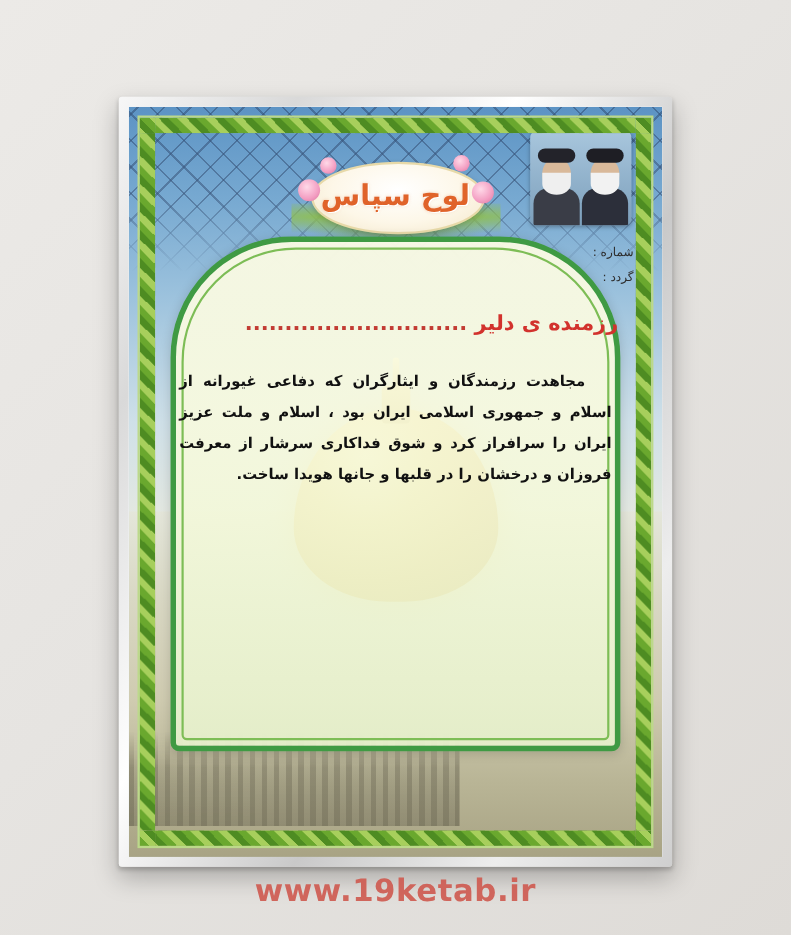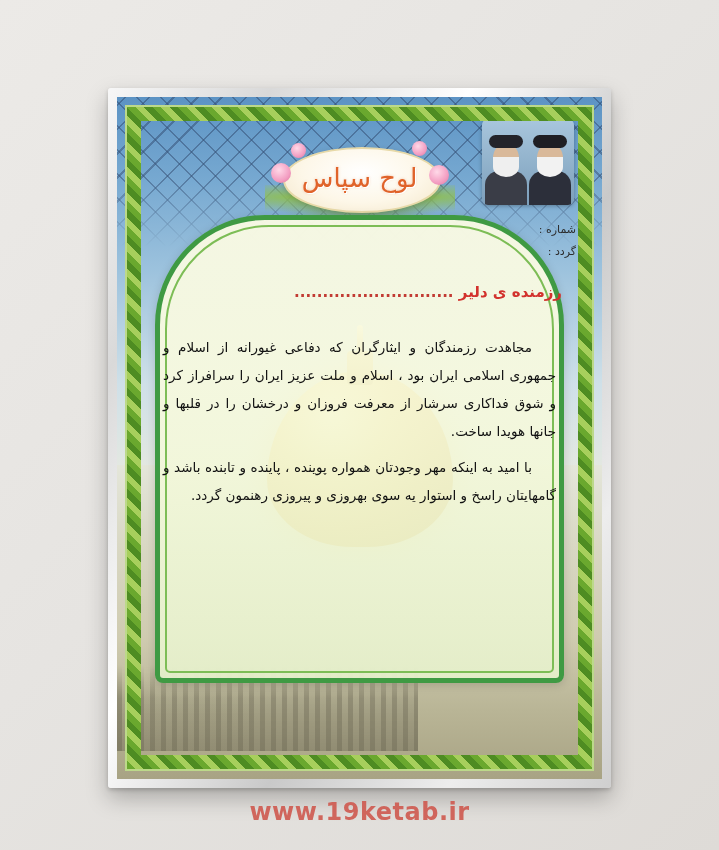--- a/index.html
+++ b/index.html
@@ -237,21 +237,21 @@
       radial-gradient(ellipse at 18% 40%, #8fbf55 0%, rgba(143,191,85,0) 60%),
       radial-gradient(ellipse at 82% 40%, #8fbf55 0%, rgba(143,191,85,0) 60%),
       radial-gradient(ellipse at 50% 70%, #7fae49 0%, rgba(127,174,73,0) 62%);
   }
   .medallion .title-text {
     position: absolute;
     left: 0; right: 0; top: 26px;
     text-align: center;
     font-family: "DejaVu Sans", "Liberation Sans", sans-serif;
     font-size: 26px;
-    font-weight: normal;
+    font-weight: bold;
     color: #e0632a;
     text-shadow: 1px 1px 0 #fff, 0 0 3px rgba(224,99,42,.35);
     letter-spacing: 1px;
   }
 
   
   .panel {
     position: absolute;
     left: 38px;
     right: 38px;
@@ -282,21 +282,21 @@
     color: #2d2d2d;
     line-height: 22px;
   }
   .meta div { white-space: nowrap; }
 
   
   .salutation {
     position: absolute;
     right: 40px;
     top: 186px;
-    font-size: 15px;
+    font-size: 19px;
     font-weight: bold;
     color: #d2322d;
     white-space: nowrap;
     text-align: center;
   }
   .salutation .dots {
     color: #c23b33;
     letter-spacing: 2px;
     font-weight: bold;
   }
@@ -304,36 +304,36 @@
   
   .body-text {
     position: absolute;
     right: 46px;
     left: 46px;
     top: 236px;
     color: #111;
     font-size: 13.5px;
     line-height: 28px;
     text-align: justify;
-    font-weight: normal;
+    font-weight: bold;
     direction: rtl;
   }
   .body-text p {
     margin: 0 0 8px 0;
     text-indent: 24px;
   }
 
   
   .watermark {
     position: absolute;
     left: 0; right: 0;
     bottom: 24px;
     text-align: center;
     font-family: "DejaVu Sans", "Liberation Sans", sans-serif;
-    font-size: 24px;
+    font-size: 28px;
     font-weight: bold;
     color: #cf5c52;
     opacity: .92;
     letter-spacing: 0.5px;
   }
 </style>
 </head>
 <body>
 
 <div class="scene">
@@ -391,21 +391,20 @@
           <div>گردد :</div>
         </div>
 
         <div class="salutation">
           <span>رزمنده ی دلیر</span>
           <span class="dots">............................</span>
         </div>
 
         <div class="body-text">
           <p>مجاهدت رزمندگان و ایثارگران که دفاعی غیورانه از اسلام و جمهوری اسلامی ایران بود ، اسلام و ملت عزیز ایران را سرافراز کرد و شوق فداکاری سرشار از معرفت فروزان و درخشان را در قلبها و جانها هویدا ساخت.</p>
-          <p>با امید به اینکه مهر وجودتان همواره پوینده ، پاینده و تابنده باشد و گامهایتان راسخ و استوار یه سوی بهروزی و پیروزی رهنمون گردد.</p>
         </div>
 
       </div>
     </div>
   </div>
 
   <div class="watermark">www.19ketab.ir</div>
 
 </div>
 

